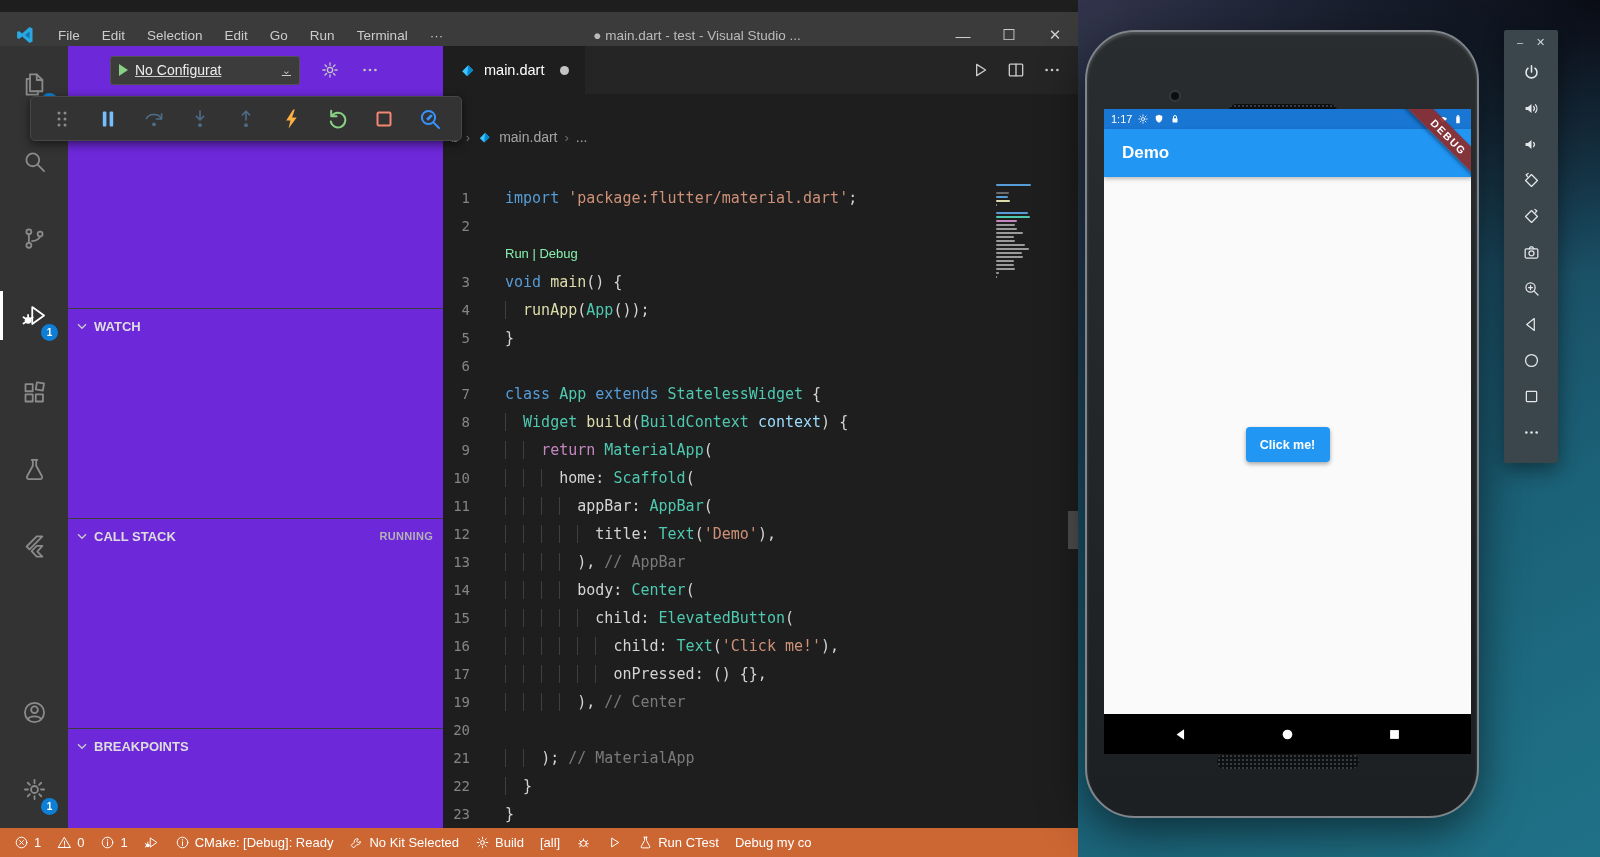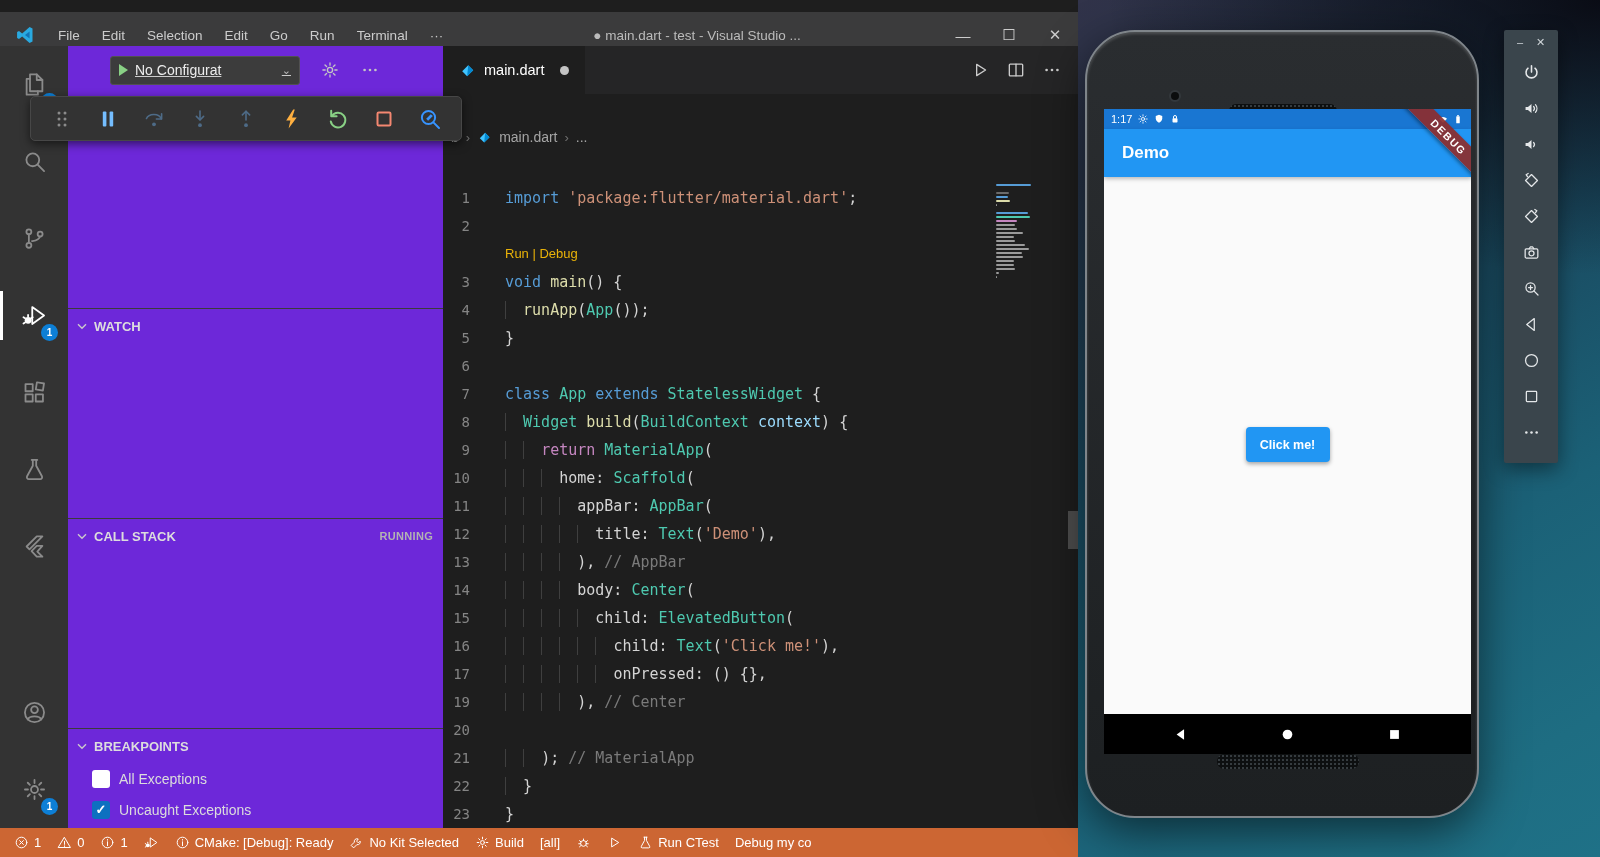--- a/index.html
+++ b/index.html
@@ -67,21 +67,21 @@
   .tab-actions { margin-left:auto; display:flex; align-items:center; gap:16px; padding-right:16px; color:#cccccc; }
   .tab-actions .icon { width:20px; height:20px; }
   .breadcrumb { height:30px; display:flex; align-items:center; padding-left:8px; color:#a5a5a5; font-size:14px; gap:7px; flex:none; }
   .breadcrumb .sep { color:#6f6f6f; font-size:13px; }
   .breadcrumb .icon { width:15px; height:15px; }
 
   .code-area { position:relative; flex:1; overflow:hidden; font-family:"DejaVu Sans Mono",monospace; font-size:15px; padding-top:4px; }
   .code-row { display:flex; height:28px; line-height:28px; white-space:pre; }
   .ln { width:27px; text-align:right; color:#858585; font-size:14px; flex:none; }
   .code-text { padding-left:35px; }
-  .lens { padding-left:35px; color:#eab308; font-family:"Liberation Sans",sans-serif; font-size:13px; }
+  .lens { padding-left:35px; color:#86efac; font-family:"Liberation Sans",sans-serif; font-size:13px; }
   .ws { background-image:repeating-linear-gradient(90deg,#3f3f3f 0 1px,transparent 1px 18px); }
   .c-kw{color:#569CD6} .c-ctl{color:#C586C0} .c-type{color:#4EC9B0} .c-fn{color:#DCDCAA}
   .c-str{color:#CE9178} .c-var{color:#9CDCFE} .c-pl{color:#D4D4D4} .c-cmt{color:#7a7a7a}
   .minimap { position:absolute; top:4px; right:24px; width:58px; display:flex; flex-direction:column; gap:2px; }
   .mm-line { height:2px; border-radius:1px; }
   .scroll-thumb { position:absolute; right:0; top:331px; width:10px; height:38px; background:#4f4f4f; }
 
   
   .statusbar { position:absolute; left:0; right:0; bottom:0; height:29px; background:#CC6633; display:flex; align-items:center; color:#ffffff; font-size:13px; padding-left:6px; overflow:hidden; }
   .sb-item { display:flex; align-items:center; gap:5px; padding:0 8px; height:100%; white-space:nowrap; }
@@ -284,30 +284,20 @@
 
         <div class="section" style="top:682px;bottom:0;">
           <div class="section-header">
             <span class="twisty icon">
               <svg viewBox="0 0 24 24" fill="none" stroke="currentColor" stroke-width="2">
                   <path d="M6 9.5l6 6 6-6"></path>
                 </svg>
             </span>
             <span>BREAKPOINTS</span>
           </div>
-          <div id="bp-list">
-              <div class="bp-row">
-                <span class="checkbox"></span>
-                <span>All Exceptions</span>
-              </div>
-              <div class="bp-row">
-                <span class="checkbox checked">✓</span>
-                <span>Uncaught Exceptions</span>
-              </div>
-            </div>
         </div>
       </div>
 
       <div class="editor">
         <div class="tabbar">
           <div class="tab">
             <span class="icon" id="tab-dart-icon">
                 <svg viewBox="0 0 24 24">
                   <path d="M4.5 13L13 4.5l7 7L11.5 20z" fill="#40C4FF"></path>
                   <path d="M13 4.5l7 7L11.5 20z" fill="#0288D1"></path>

